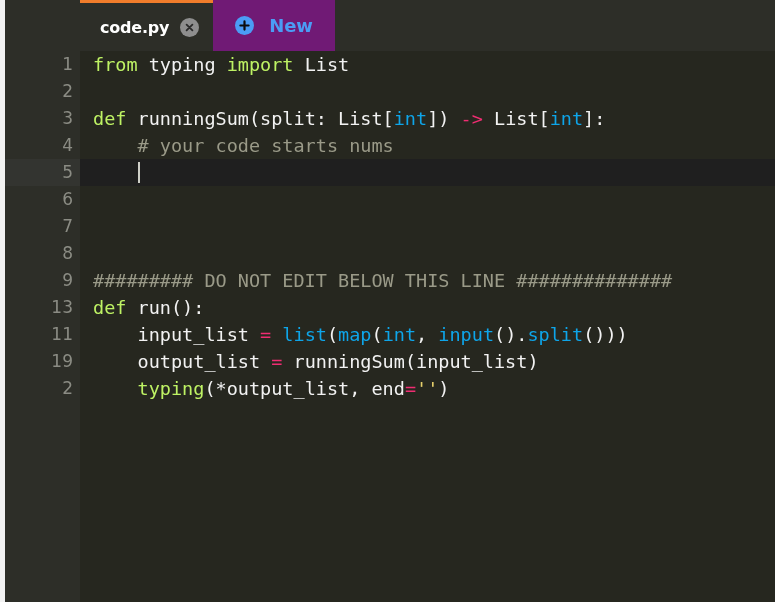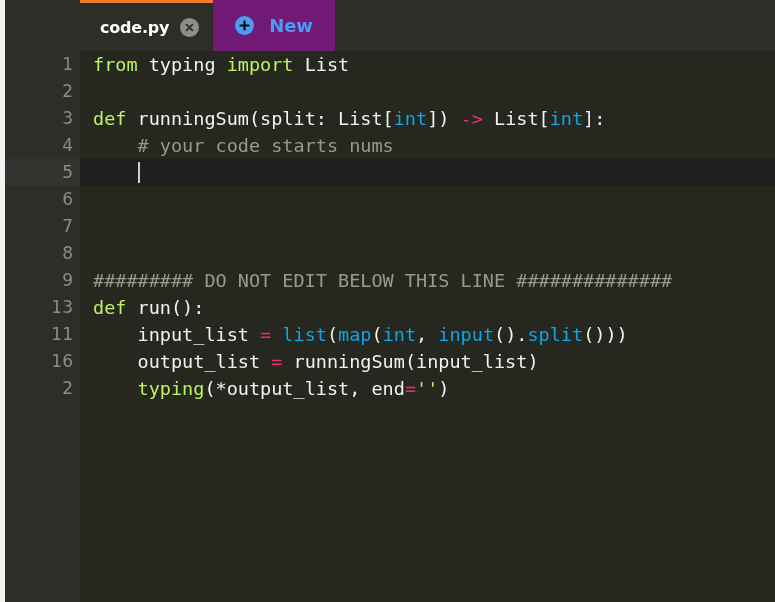--- a/index.html
+++ b/index.html
@@ -300,21 +300,21 @@
           <div class="code-cell"><span class="t-kw">def</span><span class="t-id"> run():</span></div>
         </div>
         <div class="row">
           <div class="gutter">
             <span class="lineno">11</span>
           </div>
           <div class="code-cell"><span class="t-id">    input_list </span><span class="t-op">=</span><span class="t-id"> </span><span class="t-bi">list</span><span class="t-id">(</span><span class="t-bi">map</span><span class="t-id">(</span><span class="t-bi">int</span><span class="t-id">, </span><span class="t-bi">input</span><span class="t-id">().</span><span class="t-bi">split</span><span class="t-id">()))</span></div>
         </div>
         <div class="row">
           <div class="gutter">
-            <span class="lineno">16</span>
+            <span class="lineno">19</span>
           </div>
           <div class="code-cell"><span class="t-id">    output_list </span><span class="t-op">=</span><span class="t-id"> runningSum(input_list)</span></div>
         </div>
         <div class="row">
           <div class="gutter">
             <span class="lineno">2</span>
           </div>
           <div class="code-cell"><span class="t-id">    </span><span class="t-kw">typing</span><span class="t-id">(*output_list, end</span><span class="t-op">=</span><span class="t-str">''</span><span class="t-id">)</span></div>
         </div>
       </div>

